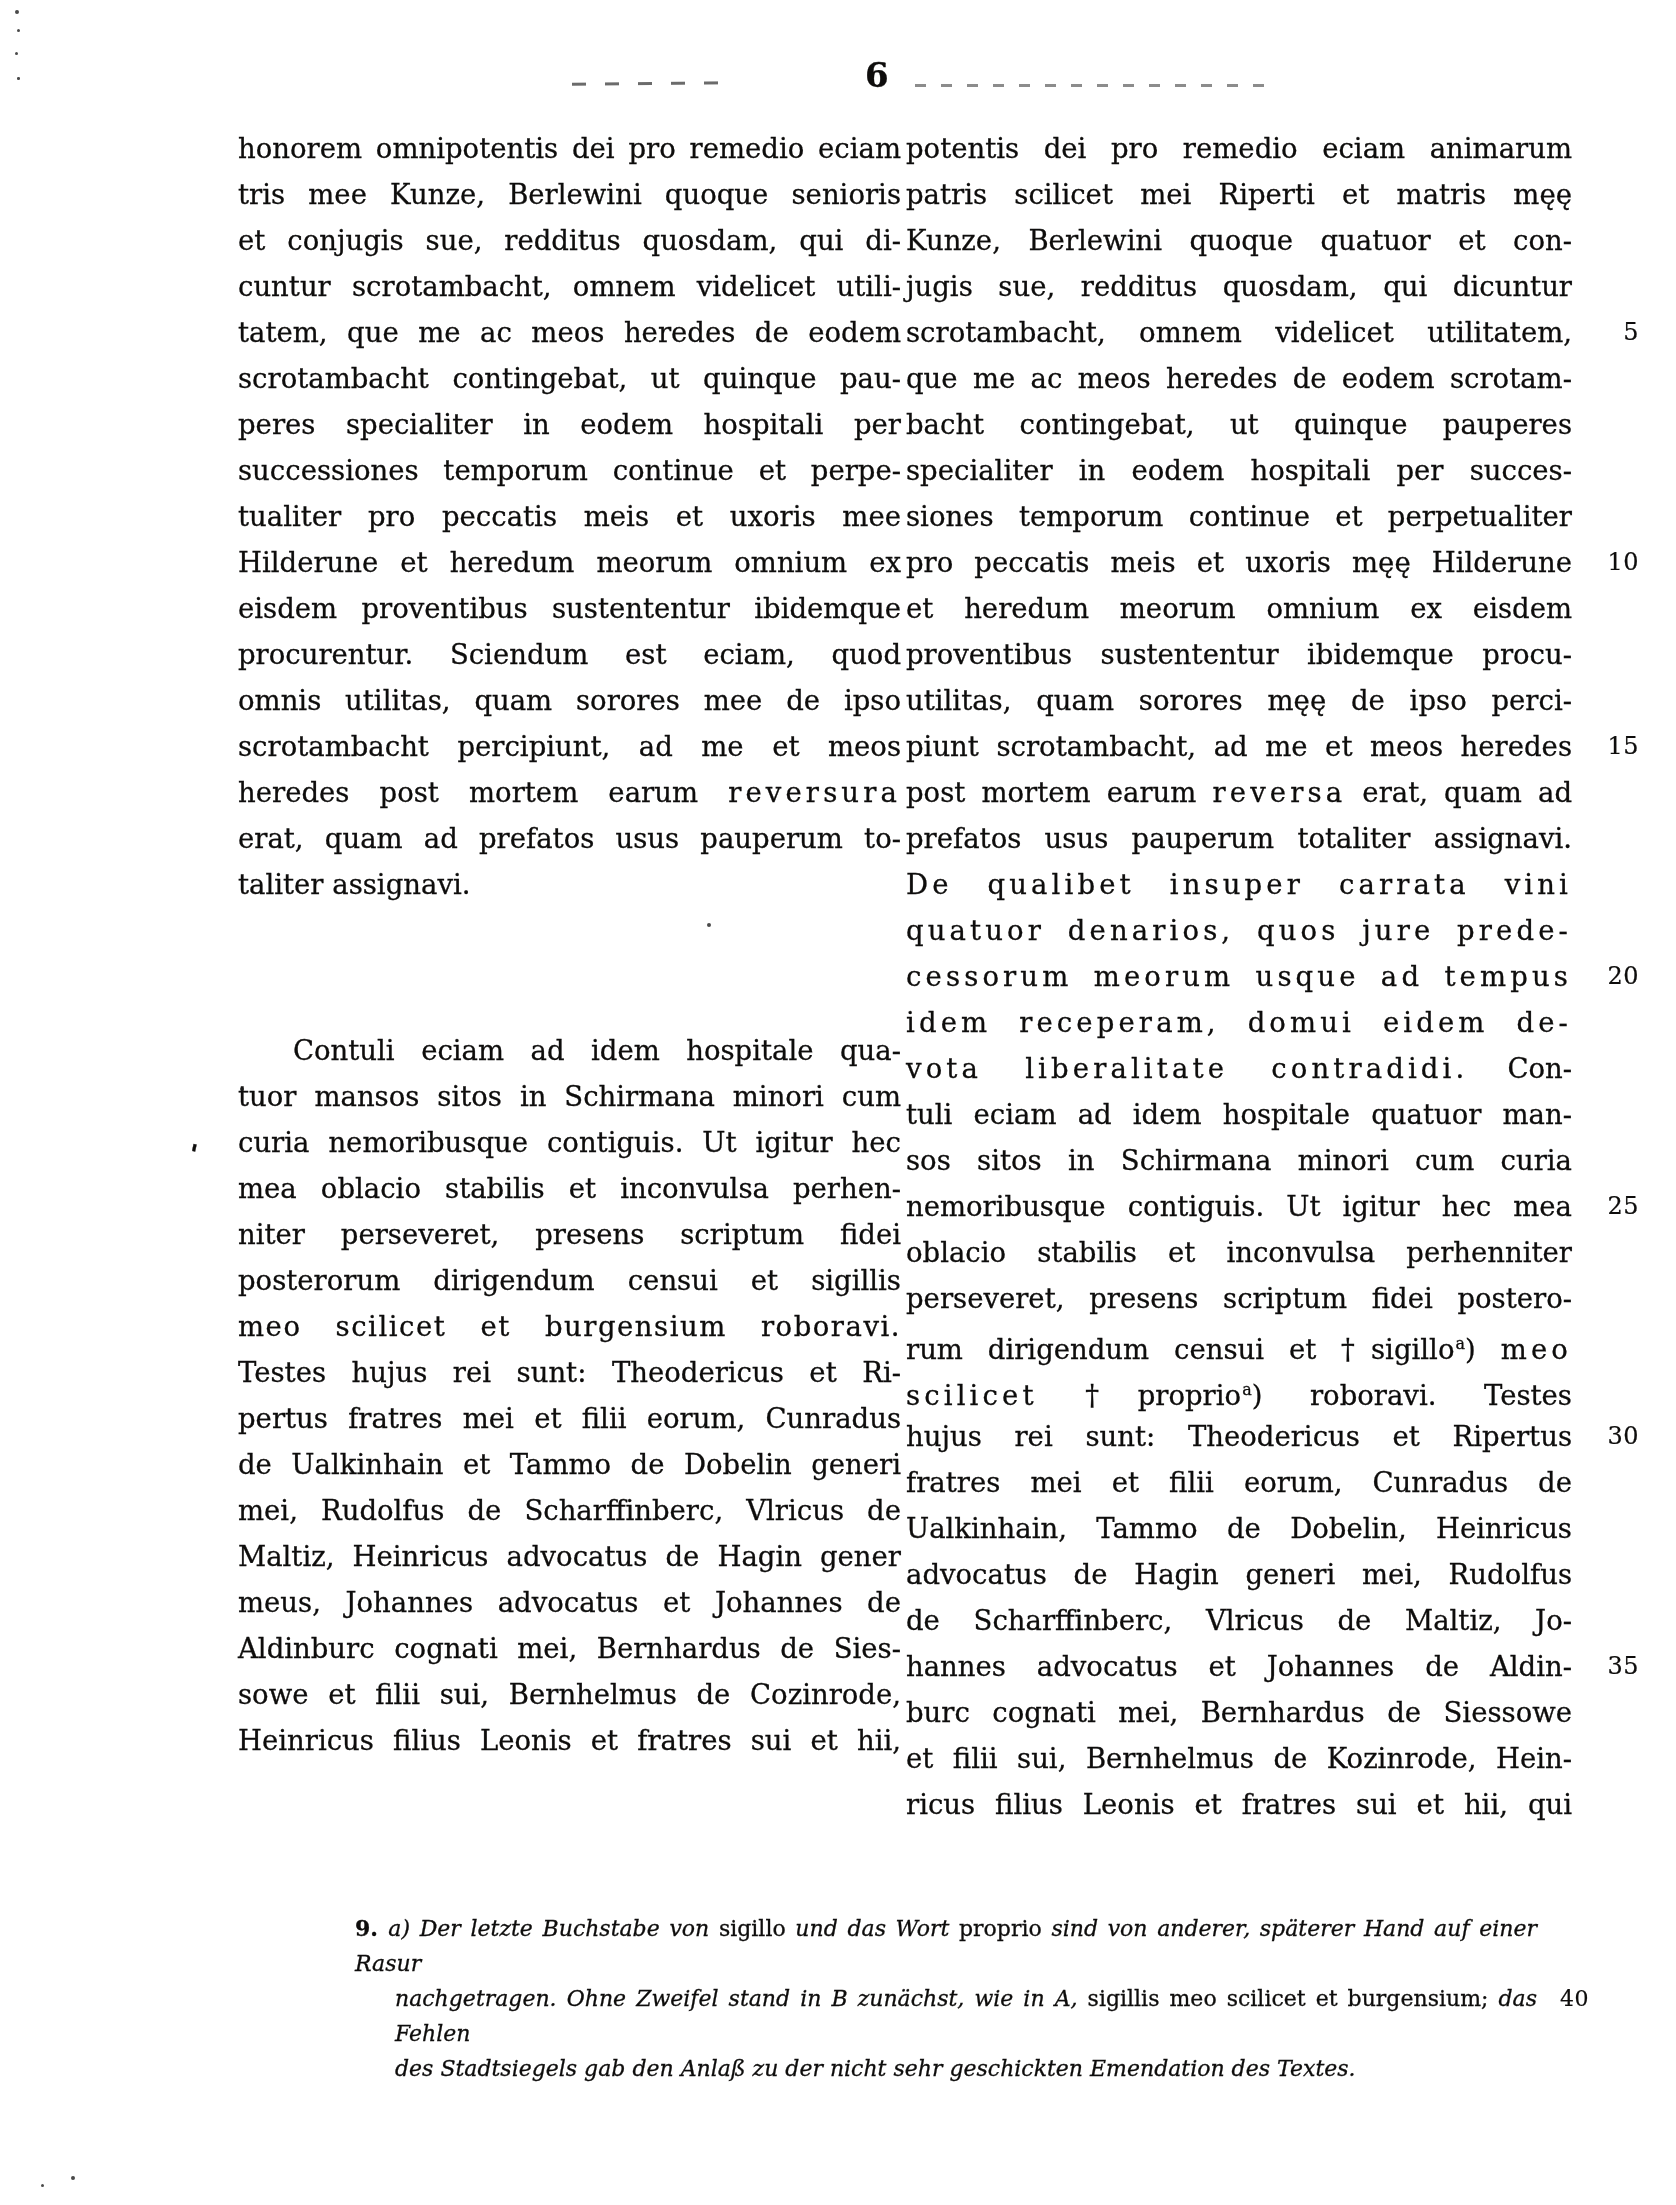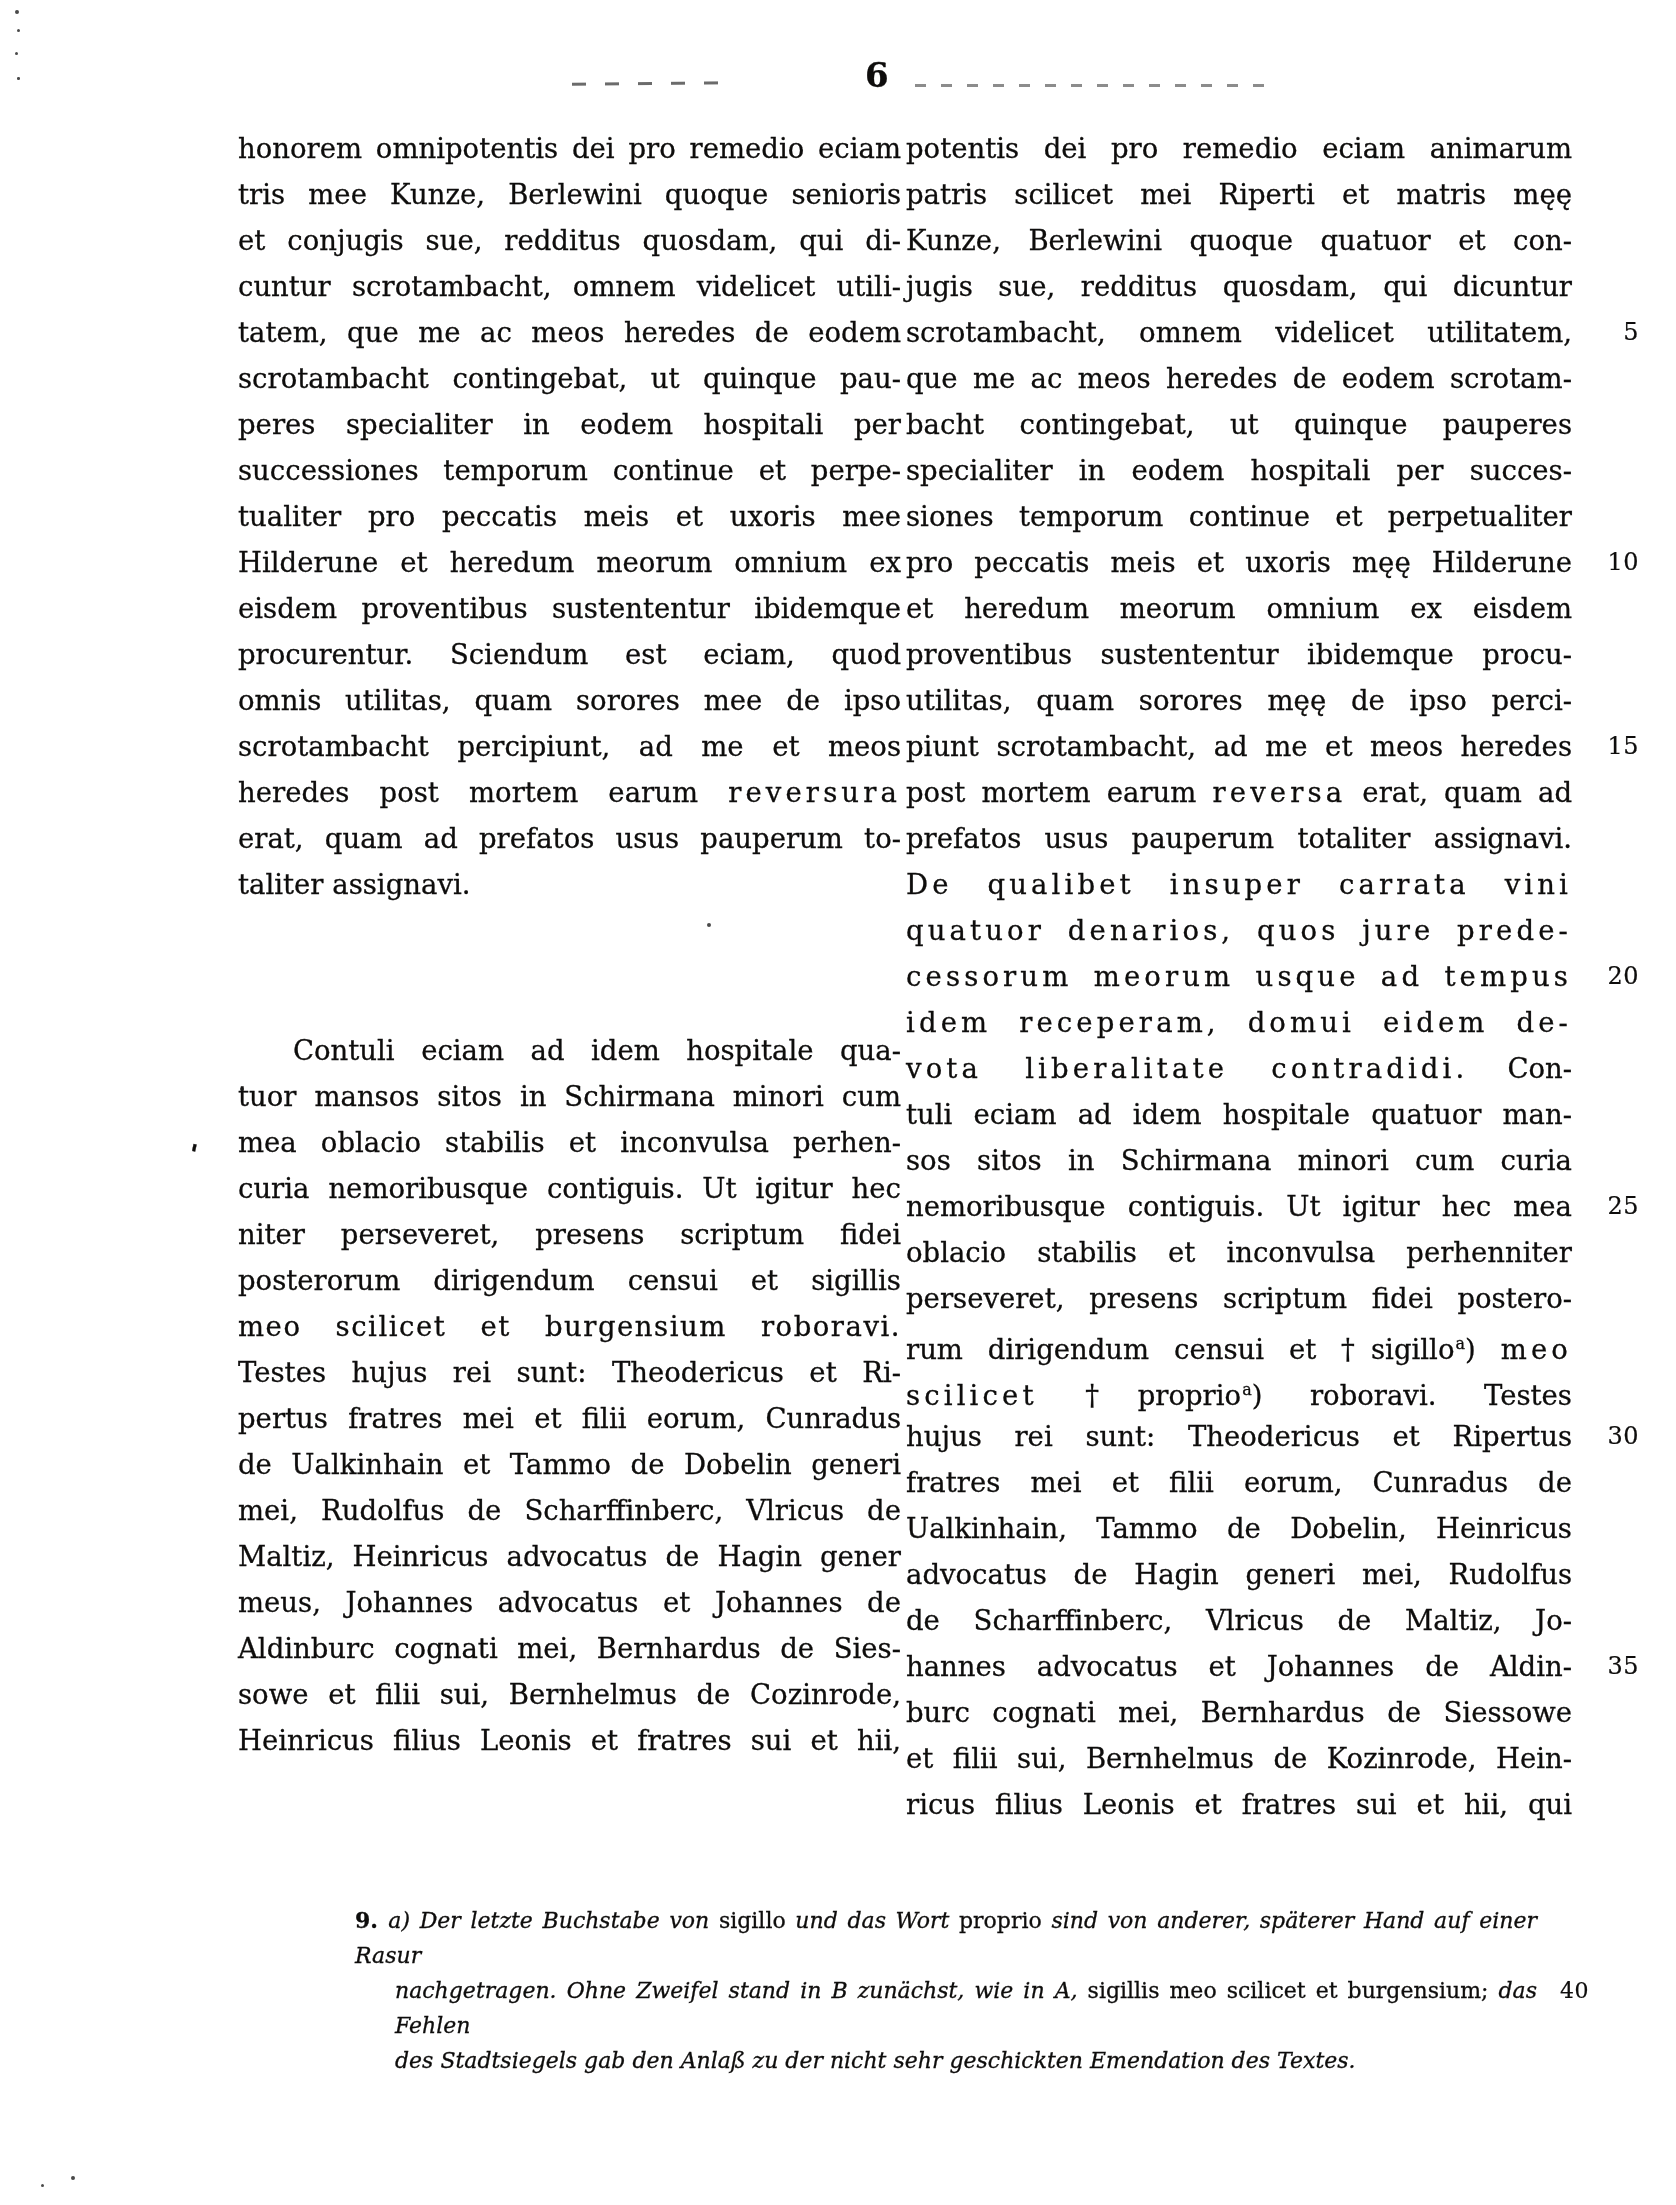--- a/index.html
+++ b/index.html
@@ -46,21 +46,21 @@
   }
   .footnote{
     position:absolute;left:355px;top:1903px;width:1182px;
     font-size:22px;line-height:35px;
   }
   .fn-line{
     position:relative;
     text-align:justify;text-align-last:justify;
     padding-left:40px;
   }
-  .fn-line.first{padding-left:0;}
+  .fn-line.first{padding-left:0;margin-top:8px;}
   .fn-line.last{text-align-last:left;}
   .fn-line .num{right:-52px;font-size:22px;}
   .margin-mark{
     position:absolute;left:189px;top:1139px;
     font-size:26px;font-weight:bold;transform:rotate(12deg);
   }
   .speck{position:absolute;border-radius:50%;background:#1d1d1d;opacity:.8;}
 </style>
 </head>
 <body>
@@ -83,22 +83,22 @@
       <div class="line">Hilderune et heredum meorum omnium ex</div>
       <div class="line">eisdem proventibus sustententur ibidemque</div>
       <div class="line">procurentur.  Sciendum est eciam, quod</div>
       <div class="line">omnis utilitas, quam sorores mee de ipso</div>
       <div class="line">scrotambacht percipiunt, ad me et meos</div>
       <div class="line">heredes post mortem earum <span class="sp">reversura</span></div>
       <div class="line">erat, quam ad prefatos usus pauperum to-</div>
       <div class="line last">taliter assignavi.</div>
       <div class="line indent gap">Contuli eciam ad idem hospitale qua-</div>
       <div class="line">tuor mansos sitos in Schirmana minori cum</div>
+      <div class="line">curia nemoribusque contiguis.  Ut igitur hec</div>
       <div class="line">mea oblacio stabilis et inconvulsa perhen-</div>
-      <div class="line">curia nemoribusque contiguis.  Ut igitur hec</div>
       <div class="line">niter perseveret, presens scriptum fidei</div>
       <div class="line">posterorum dirigendum censui et sigillis</div>
       <div class="line"><span class="sp2">meo scilicet et burgensium roboravi.</span></div>
       <div class="line">Testes hujus rei sunt:  Theodericus et Ri-</div>
       <div class="line">pertus fratres mei et filii eorum, Cunradus</div>
       <div class="line">de Ualkinhain et Tammo de Dobelin generi</div>
       <div class="line">mei, Rudolfus de Scharffinberc, Vlricus de</div>
       <div class="line">Maltiz, Heinricus advocatus de Hagin gener</div>
       <div class="line">meus, Johannes advocatus et Johannes de</div>
       <div class="line">Aldinburc cognati mei, Bernhardus de Sies-</div>

